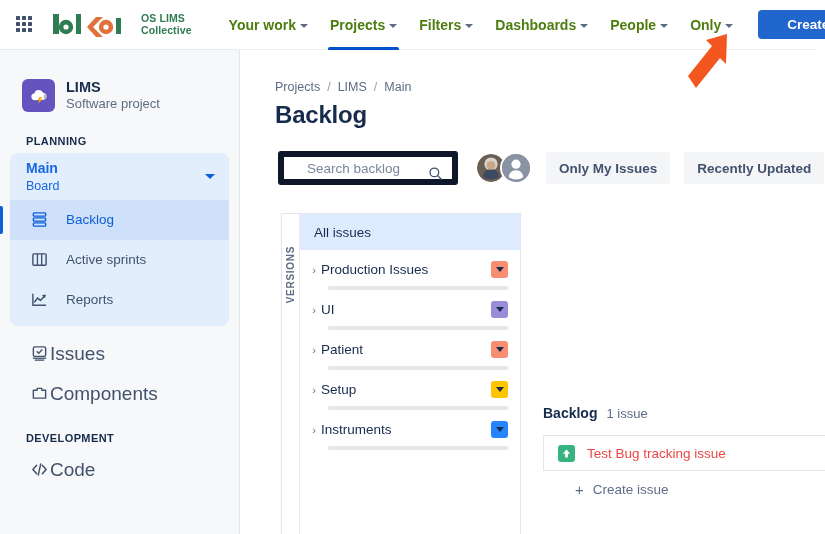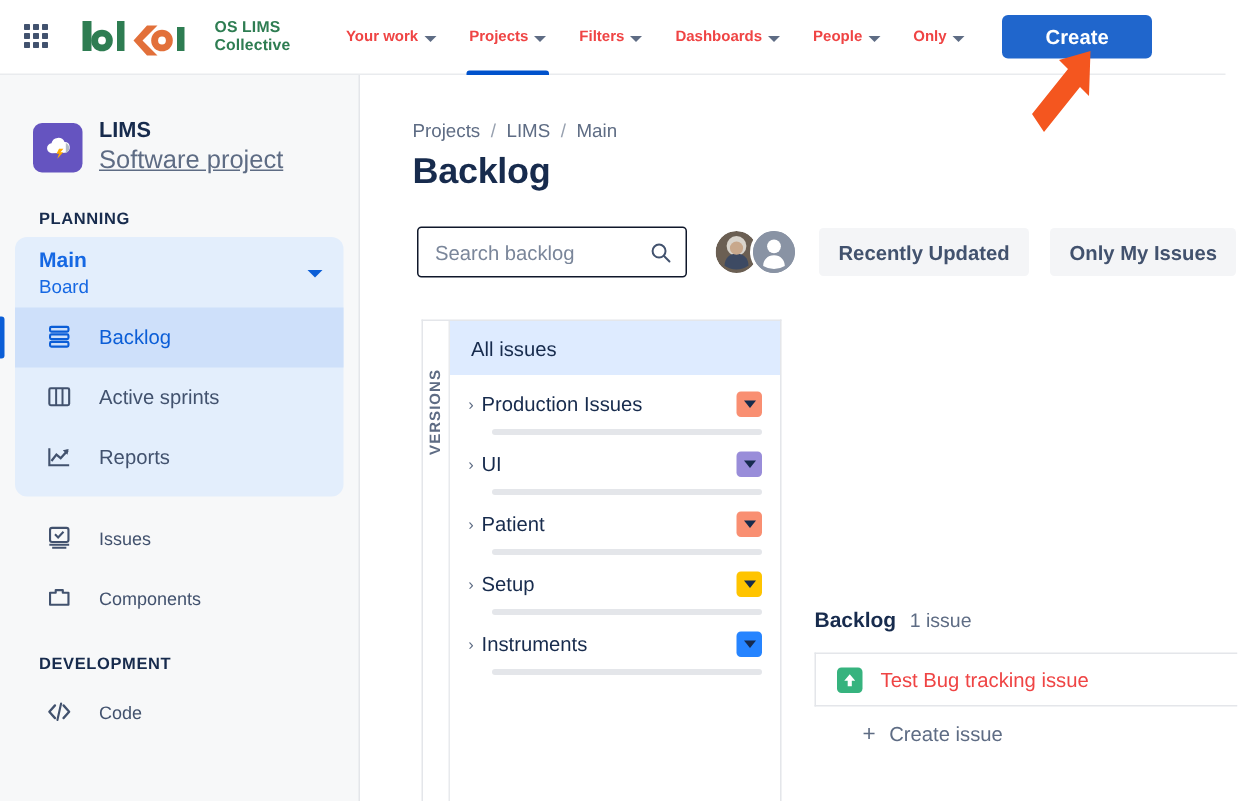--- a/index.html
+++ b/index.html
@@ -38,21 +38,21 @@
   .brand-text .l1, .brand-text .l2 {
     display: block; color: #2e7d52; font-weight: 700;
     font-size: 10.5px; letter-spacing: .1px;
   }
 
   .navlinks { display: flex; align-items: center; margin-left: 26px; height: 50px; }
   .navlink {
     position: relative;
     display: flex; align-items: center; gap: 4px;
     height: 50px; padding: 0 11px;
-    font-size: 10px; font-weight: 700; color: #ef4444;
+    font-size: 14px; font-weight: 700; color: #4d7c0f;
     cursor: pointer; white-space: nowrap;
   }
   .navlink .caret {
     width: 0; height: 0;
     border-left: 4px solid transparent;
     border-right: 4px solid transparent;
     border-top: 4.5px solid #5e6c84;
     margin-top: 2px;
   }
   .navlink.active::after {
@@ -83,21 +83,21 @@
     overflow: hidden;
   }
   .proj-head { display: flex; align-items: center; gap: 11px; padding: 28px 0 0 22px; }
   .proj-avatar {
     width: 33px; height: 33px; border-radius: 6px;
     background: #6554c0;
     display: flex; align-items: center; justify-content: center;
     flex: none;
   }
   .proj-name { font-size: 14.5px; font-weight: 700; color: #172b4d; line-height: 1.25; }
-  .proj-type { font-size: 17px; color: #5e6c84; line-height: 1.3; text-decoration: underline; }
+  .proj-type { font-size: 13px; color: #5e6c84; line-height: 1.3; }
 
   .sec-label {
     font-size: 11px; font-weight: 700; color: #172b4d;
     letter-spacing: .4px; padding: 22px 0 6px 26px;
   }
 
   .group-planning {
     margin: 0 10px; border-radius: 8px; background: #e3eefc; padding-bottom: 6px;
   }
   .board-row {
@@ -119,35 +119,35 @@
     height: 40px; padding-left: 18px;
     font-size: 13.5px; color: #42526e;
     cursor: pointer;
   }
   .nav-item .ico { width: 22px; display: flex; align-items: center; justify-content: center; flex: none; }
   .nav-item.selected { background: #cee0fa; color: #0b5ed7; font-weight: 400; }
   .nav-item.selected::before {
     content: ""; position: absolute; left: -10px; top: 6px; bottom: 6px;
     width: 3px; background: #0b5ed7; border-radius: 0 2px 2px 0;
   }
-  .nav-free { display: flex; align-items: center; gap: 16px; height: 40px; padding-left: 28px;
-    font-size: 12px; color: #42526e; cursor: pointer; }
+  .nav-free { display: flex; align-items: center; height: 40px; padding-left: 28px;
+    font-size: 19px; color: #42526e; cursor: pointer; }
   .nav-free .ico { width: 22px; display: flex; align-items: center; justify-content: center; flex: none; }
 
   
   .main { position: absolute; left: 240px; top: 50px; width: 585px; height: 484px; background: #fff; overflow: hidden; }
   .crumbs { display: flex; align-items: center; gap: 7px; padding: 30px 0 0 35px; font-size: 12.5px; color: #5e6c84; }
   .crumbs a { color: #5e6c84; text-decoration: none; cursor: pointer; }
   .crumbs .sep { color: #97a0af; }
   .page-title { padding: 7px 0 0 35px; font-size: 24px; font-weight: 700; color: #172b4d; letter-spacing: -.2px; }
 
   .toolbar { display: flex; align-items: center; gap: 14px; padding: 22px 0 0 38px; }
   .search-box {
     position: relative; width: 180px; height: 34px;
-    border: 1px solid #0f172a; border-radius: 3px; background: #fff;
+    border: 6px solid #0f172a; border-radius: 3px; background: #fff; padding-left: 12px;
   }
   .search-box input {
     width: 100%; height: 100%; border: none; outline: none; background: transparent;
     padding: 0 30px 0 11px; font-size: 13.5px; color: #172b4d;
     font-family: "Liberation Sans", sans-serif;
   }
   .search-box input::placeholder { color: #7a869a; }
   .search-ico { position: absolute; right: 9px; top: 9px; }
 
   .avatars { display: flex; align-items: center; margin-left: 3px; }
@@ -437,22 +437,22 @@
         </div>
         <div class="av a2">
           <svg width="28" height="28" viewBox="0 0 28 28">
             <circle cx="14" cy="14" r="14" fill="#8993a4"></circle>
             <circle cx="14" cy="10.2" r="4.6" fill="#ffffff"></circle>
             <path d="M14 16.2c-4.4 0-7.2 3.2-7.2 7.1A13.9 13.9 0 0 0 21.2 23.3c0-3.9-2.8-7.1-7.2-7.1z" fill="#ffffff"></path>
           </svg>
         </div>
       </div>
 
+      <button class="pill">Only My Issues</button>
       <button class="pill">Recently Updated</button>
-      <button class="pill">Only My Issues</button>
     </div>
 
     <div class="backlog-sec">
       <div class="bl-head">
         <span class="h">Backlog</span>
         <span class="c">1 issue</span>
       </div>
       <div class="issue-row">
         <span class="issue-ico">
           <svg width="11" height="11" viewBox="0 0 12 12">

